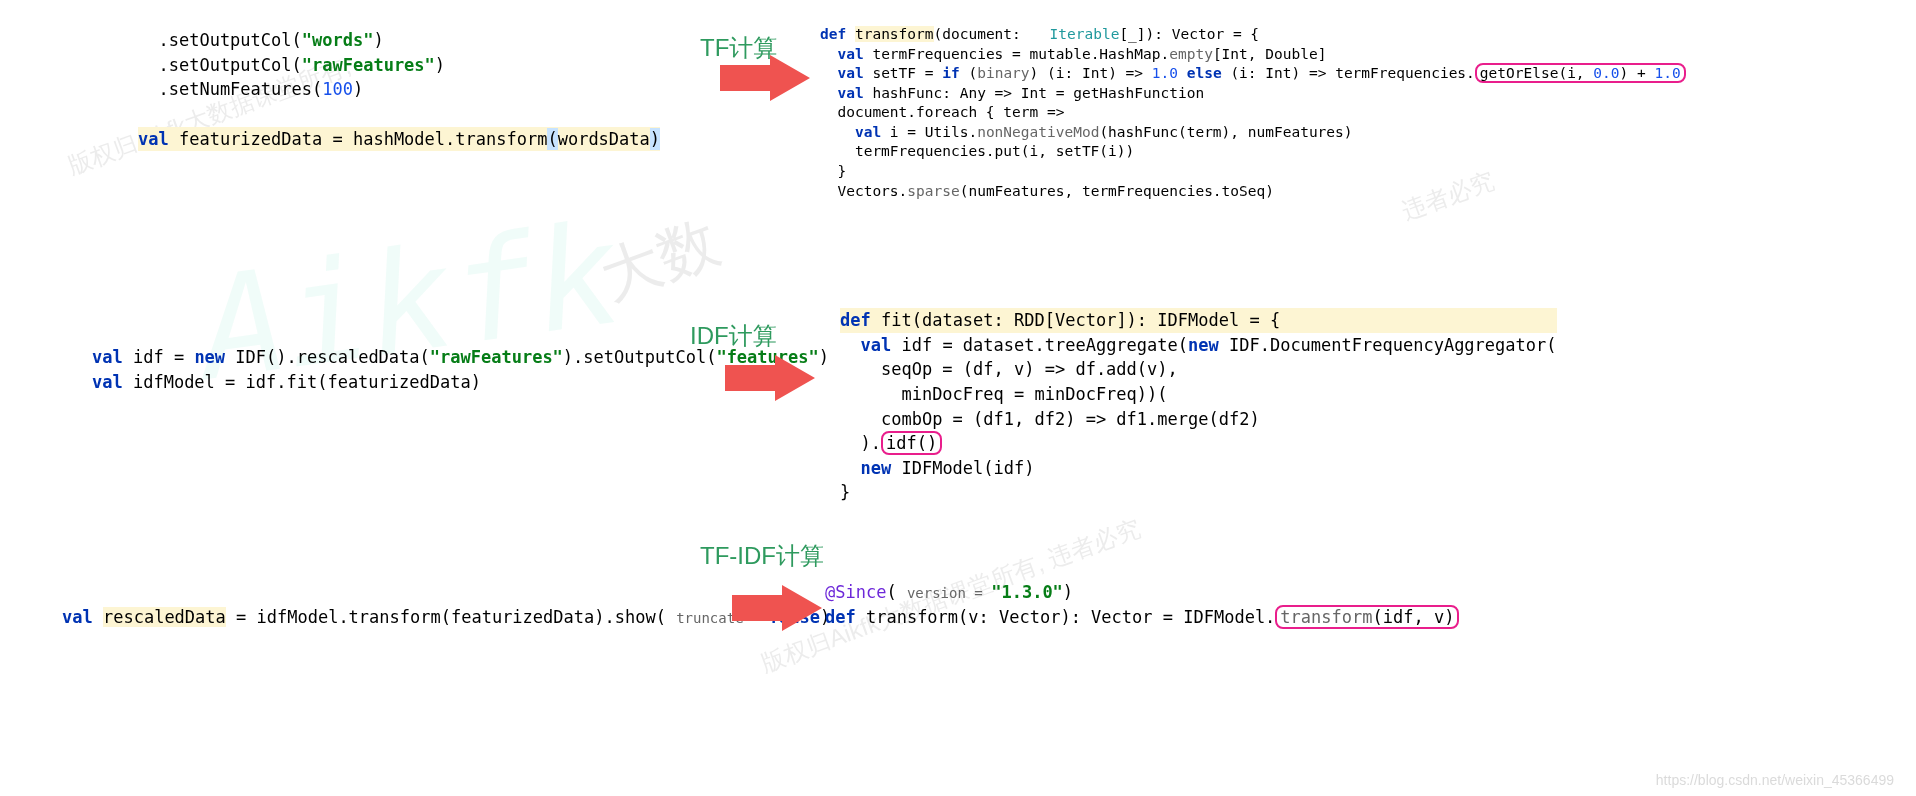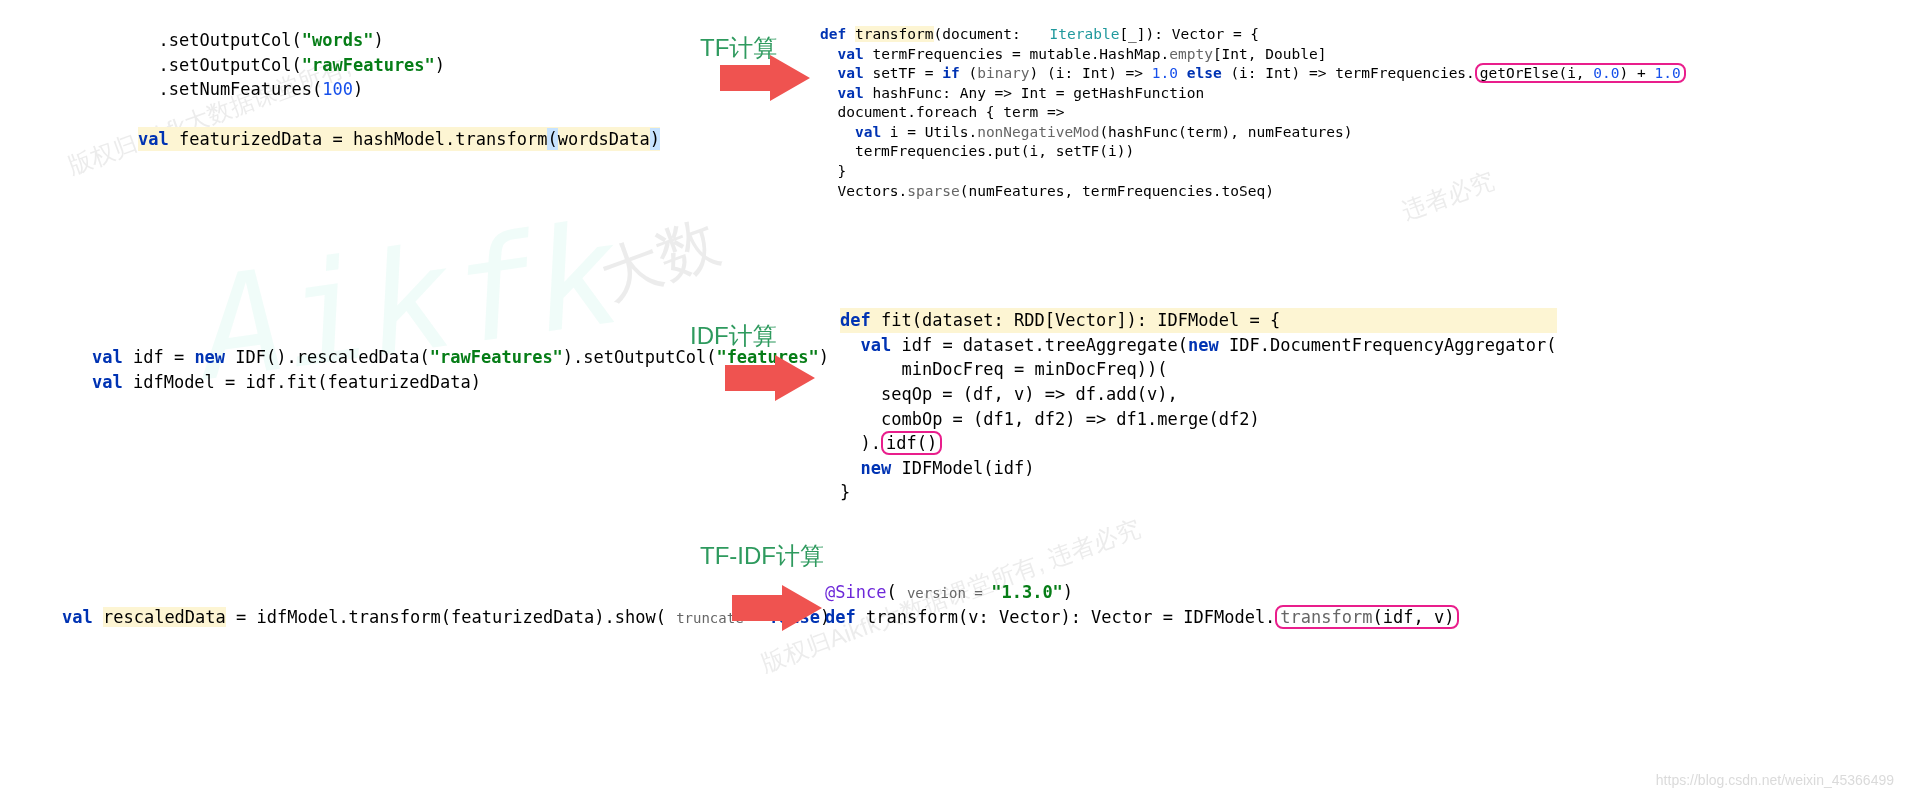--- a/index.html
+++ b/index.html
@@ -132,22 +132,22 @@
 <div class="code-line">  <span>document.foreach { term =&gt;</span></div>
 <div class="code-line">    <span class="kw">val</span><span> i = Utils.</span><span class="italic">nonNegativeMod</span><span>(hashFunc(term), numFeatures)</span></div>
 <div class="code-line">    <span>termFrequencies.put(i, setTF(i))</span></div>
 <div class="code-line">  <span>}</span></div>
 <div class="code-line">  <span>Vectors.</span><span class="italic">sparse</span><span>(numFeatures, termFrequencies.toSeq)</span></div>
 </div>
 
 <div class="code-block" style="top:308px;left:840px;font-size:17px">
 <div class="code-line highlight-yellow"><span class="kw">def</span><span> </span><span>fit</span><span>(dataset: RDD[Vector]): IDFModel = {</span></div>
 <div class="code-line">  <span class="kw">val</span><span> idf = dataset.treeAggregate(</span><span class="kw">new</span><span> IDF.DocumentFrequencyAggregator(</span></div>
+<div class="code-line">  <span>  seqOp = (df, v) =&gt; df.add(v),</span></div>
 <div class="code-line">  <span>    minDocFreq = minDocFreq))(</span></div>
-<div class="code-line">  <span>  seqOp = (df, v) =&gt; df.add(v),</span></div>
 <div class="code-line">  <span>  combOp = (df1, df2) =&gt; df1.merge(df2)</span></div>
 <div class="code-line">  <span>).</span><span class="red-box">idf()</span></div>
 <div class="code-line">  <span class="kw">new</span><span> IDFModel(idf)</span></div>
 <div class="code-line"><span>}</span></div>
 </div>
 
 <div class="code-block" style="top:580px;left:825px;font-size:17px">
 <div class="code-line"><span class="anno">@Since</span><span>( </span><span class="italic" style="font-size:14px">version = </span><span class="str">"1.3.0"</span><span>)</span></div>
 <div class="code-line"><span class="kw">def</span><span> transform(v: Vector): Vector = IDFModel.</span><span class="red-box"><span class="italic">transform</span><span>(idf, v)</span></span></div>
 </div>

